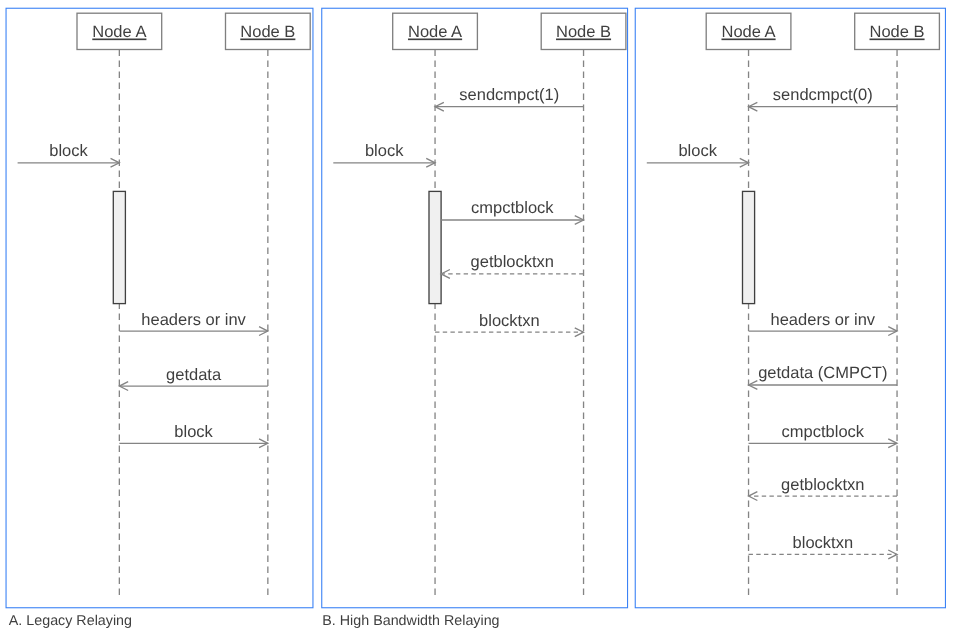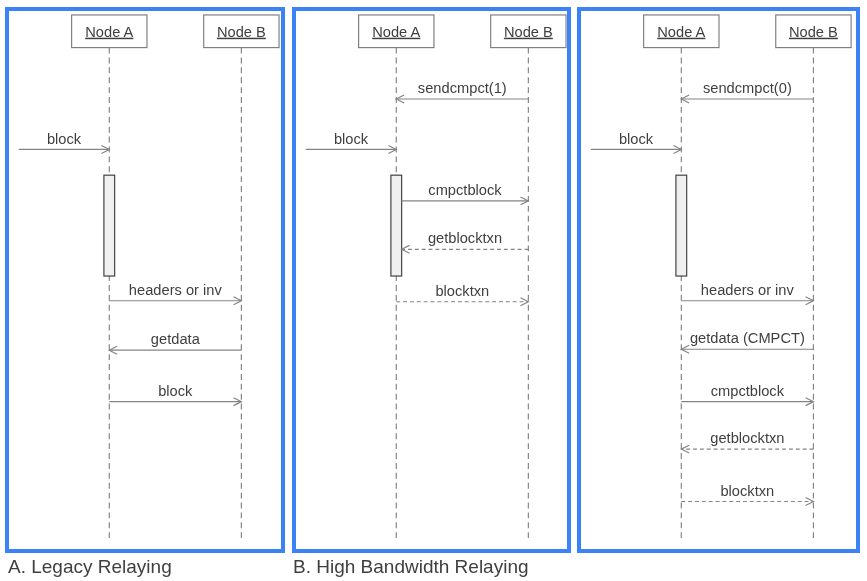--- a/index.html
+++ b/index.html
@@ -12,32 +12,32 @@
     position: relative;
     width: 867px;
     height: 581px;
     background: #ffffff;
     overflow: hidden;
   }
   .panel {
     position: absolute;
     top: 7px;
     height: 546px;
-    border: 4px solid #3b82f6;
+    border: 1px solid #3b82f6;
     box-sizing: border-box;
     background: #ffffff;
   }
   .panel-a { left: 5px;   width: 280px; }
   .panel-b { left: 292px; width: 279px; }
   .panel-c { left: 577px; width: 283px; }
   .panel svg { display: block; width: 100%; height: 100%; }
   .caption {
     position: absolute;
     top: 556px;
-    font-size: 19px;
+    font-size: 13px;
     color: #3f3f3f;
     white-space: nowrap;
   }
   .caption-a { left: 8px; }
   .caption-b { left: 293px; }
   .caption-c { left: 579px; }
 </style>
 </head>
 <body>
 

